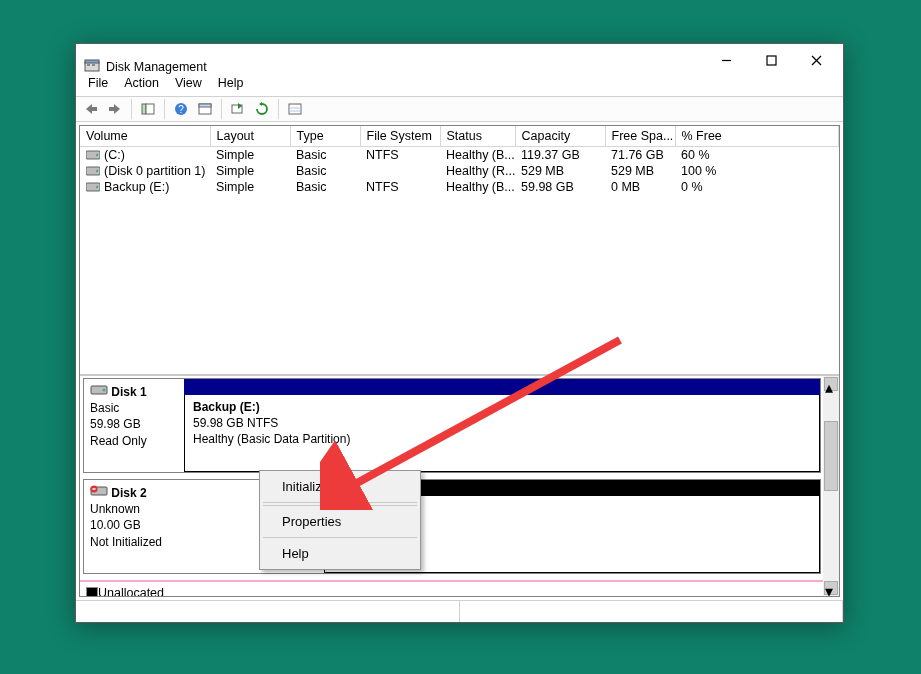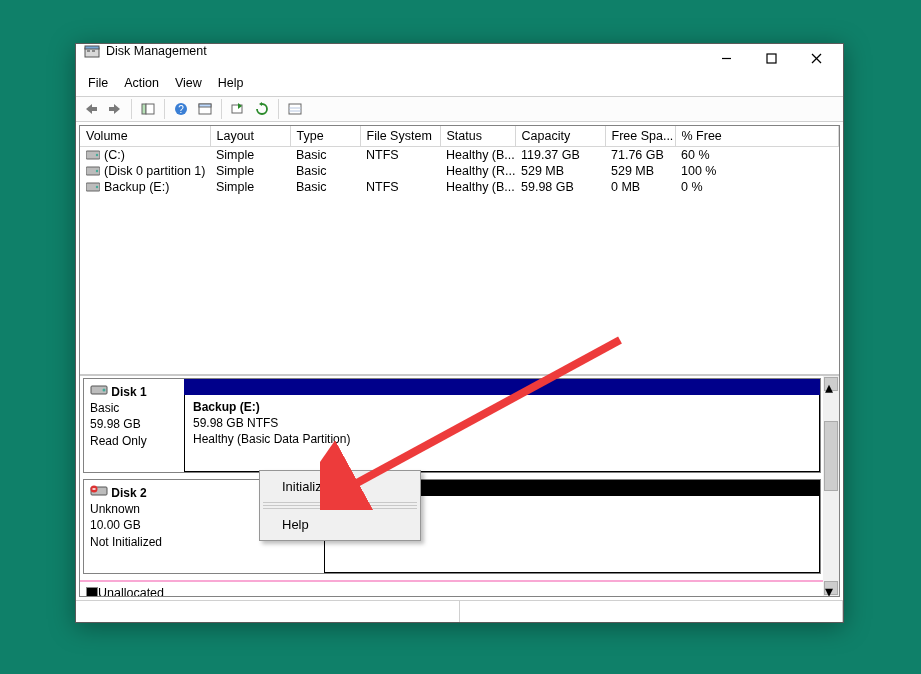--- a/index.html
+++ b/index.html
@@ -2,21 +2,21 @@
 <html><head>
 <meta charset="utf-8">
 <style>
   * { box-sizing: border-box; margin: 0; padding: 0; font-family: "Segoe UI", Tahoma, sans-serif; }
   body { background: #0f8069; width: 921px; height: 674px; overflow: hidden; position: relative; }
   .window {
     position: absolute; left: 75px; top: 43px; width: 769px; height: 580px;
     background: #fff; border: 1px solid #5a5a5a; box-shadow: 0 4px 24px rgba(0,0,0,0.35);
     display: flex; flex-direction: column;
   }
-  .titlebar { height: 30px; display: flex; align-items: flex-start; padding: 0 4px 0 8px; }
+  .titlebar { height: 30px; display: flex; align-items: flex-end; padding: 0 4px 0 8px; }
   .title-icon { width: 16px; height: 16px; margin-right: 6px; }
   .title-text { font-size: 12.5px; color: #000; flex: 1; }
   .win-controls { display: flex; align-items: center; }
   .win-btn { width: 45px; height: 28px; display: flex; align-items: center; justify-content: center; font-size: 14px; background:transparent; border:none;}
   .menubar { height: 22px; display: flex; align-items: flex-start; padding: 0 4px; font-size: 12.5px; gap: 0; }
   .menu-item { padding: 2px 8px; }
   .toolbar { height: 26px; border-top: 1px solid #d0d0d0; border-bottom: 1px solid #d0d0d0; display: flex; align-items: center; padding: 2px 4px; gap: 2px; background: #fcfcfc;}
   .tb-sep { width: 1px; height: 20px; background: #d6d6d6; margin: 0 3px;}
   .tb-btn { width: 22px; height: 22px; display: flex; align-items: center; justify-content: center; border: 1px solid transparent;}
   .content { flex: 1; margin: 3px; border: 1px solid #828282; display: flex; flex-direction: column; background: #fff; overflow:hidden;}
@@ -280,20 +280,21 @@
   <div class="statusbar">
     <div></div>
       <div></div>
   </div>
 </div>
 
 <div class="ctx" style="left:259px; top:470px; width:162px;">
   <div class="ctx-item">Initialize Disk</div>
   <div class="ctx-sep"></div>
   <div class="ctx-sep"></div>
+  <div class="ctx-item">Properties</div>
   <div class="ctx-sep"></div>
   <div class="ctx-item">Help</div>
 </div>
 
 <svg class="arrow-svg" style="left:320px; top:330px;" width="320" height="180">
   <defs>
       <marker id="ah" markerWidth="12" markerHeight="12" refX="2" refY="6" orient="auto">
         <path d="M0 0 L12 6 L0 12 Z" fill="#ed3b3b"></path>
       </marker>
     </defs>

